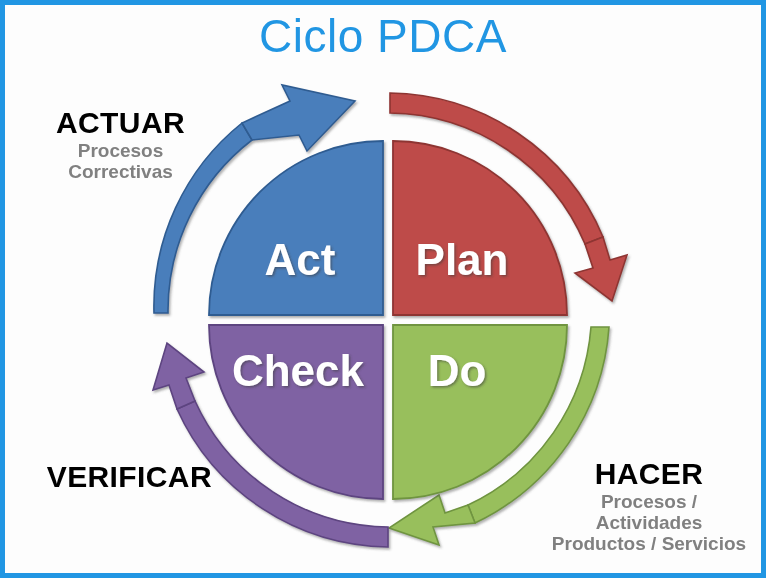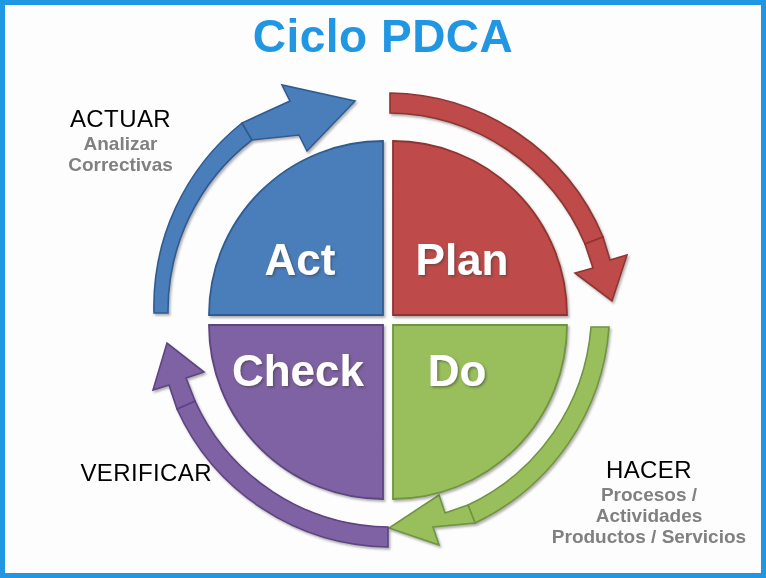--- a/index.html
+++ b/index.html
@@ -19,32 +19,32 @@
     border: 5px solid #2196e3;
     overflow: hidden;
   }
   #title {
     position: absolute;
     left: 0;
     top: 6px;
     width: 756px;
     text-align: center;
     font-size: 46px;
-    font-weight: bold;
+    font-weight: normal;
     color: #2196e3;
     letter-spacing: 0.5px;
     line-height: 1.1;
   }
   .label-block {
     position: absolute;
     line-height: 1.12;
   }
   .label-head {
-    font-size: 24px;
-    font-weight: normal;
+    font-size: 30px;
+    font-weight: bold;
     color: #000000;
     letter-spacing: 0.4px;
     white-space: nowrap;
   }
   .label-sub {
     font-size: 19px;
     font-weight: bold;
     color: #808080;
     white-space: nowrap;
   }
@@ -138,21 +138,21 @@
     </g>
 
     <g filter="url(#softshadow)">
       <path d="M 388,320 L 562,320 A 174,174 0 0 1 388,494 Z" fill="#98bf5c" stroke="#6f9440" stroke-width="1.8"></path>
       <text class="quad-label" x="452" y="369" filter="url(#textshadow)">Do</text>
     </g>
   </svg>
 
   <div class="label-block" id="blk-actuar">
     <div class="label-head">ACTUAR</div>
-    <div class="label-sub">Analizar</div>
+    <div class="label-sub">Procesos</div>
     <div class="label-sub">Correctivas</div>
   </div>
 
 
   <div class="label-block" id="blk-verificar">
     <div class="label-head">VERIFICAR</div>
   </div>
 
   <div class="label-block" id="blk-hacer">
     <div class="label-head">HACER</div>

